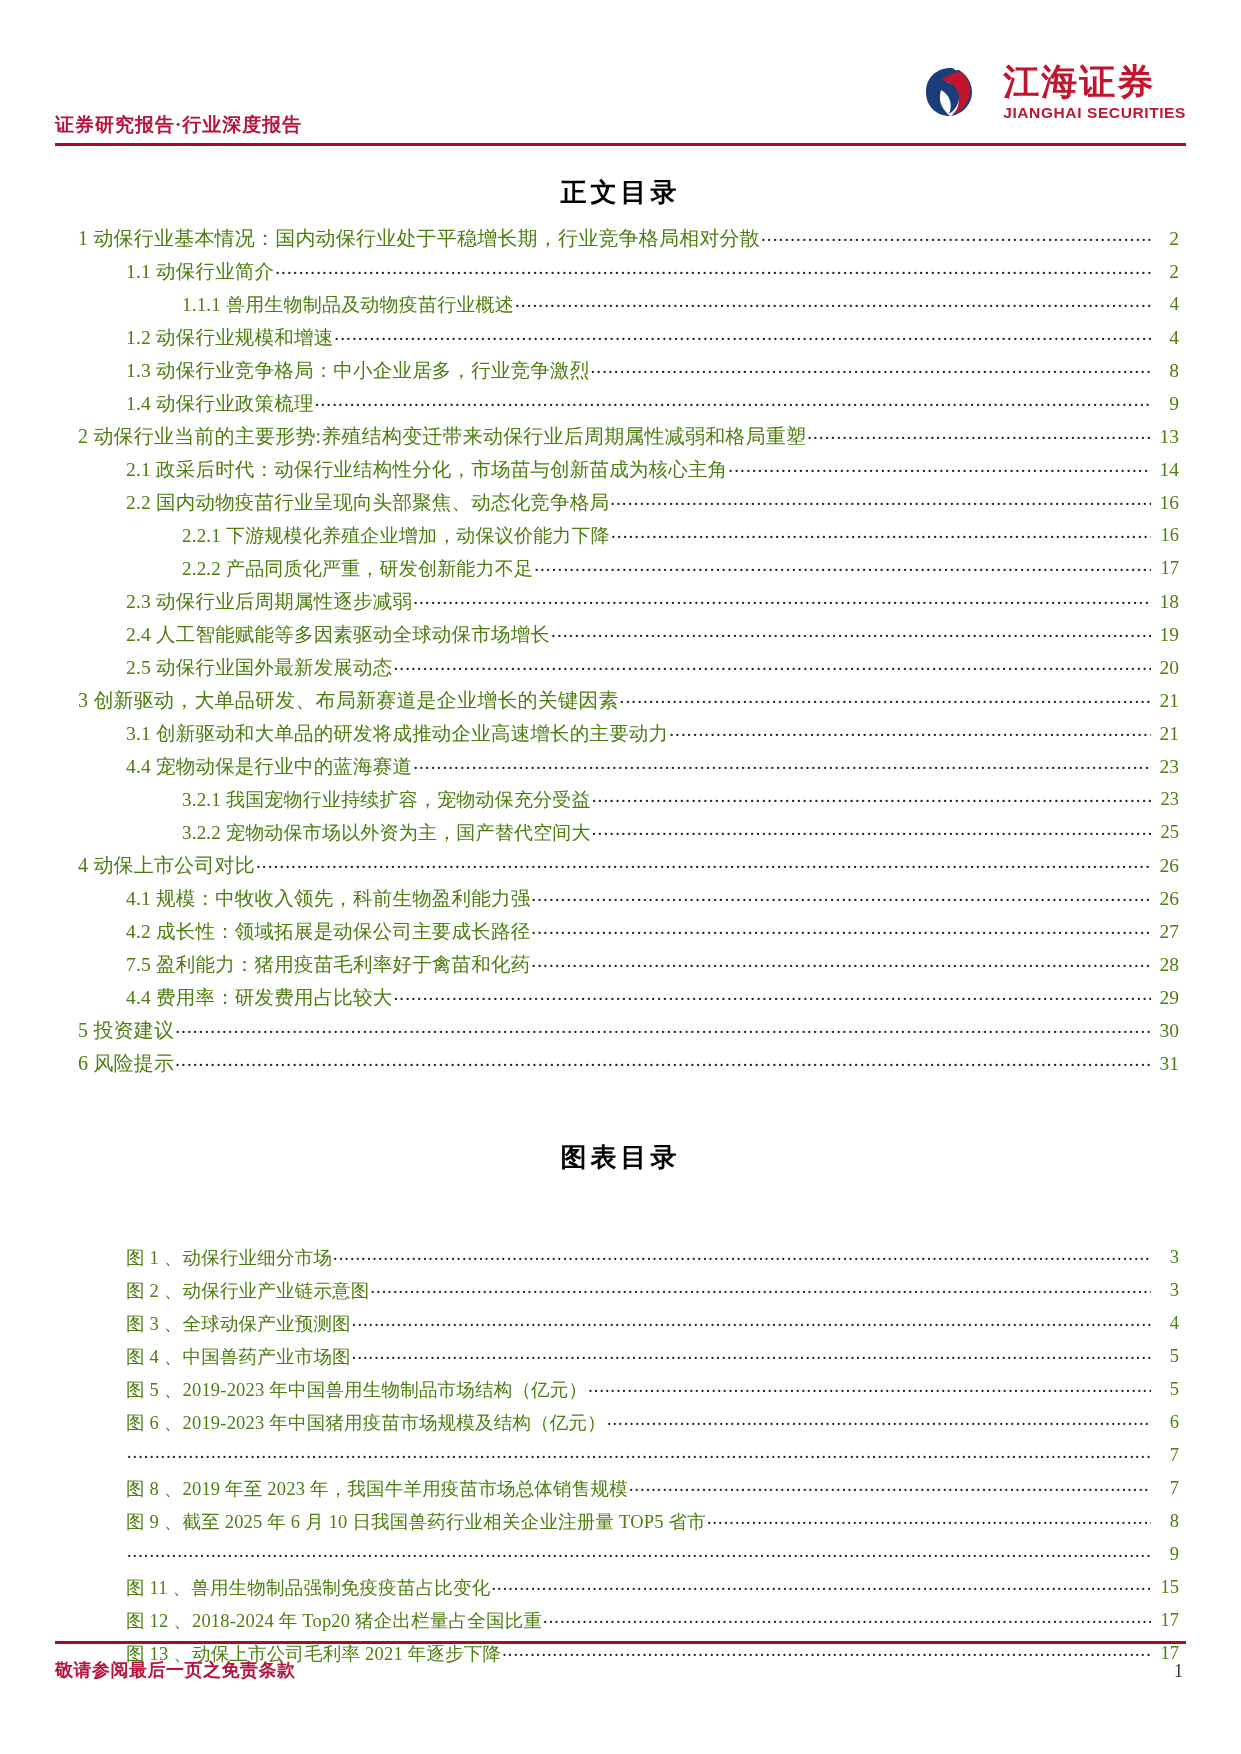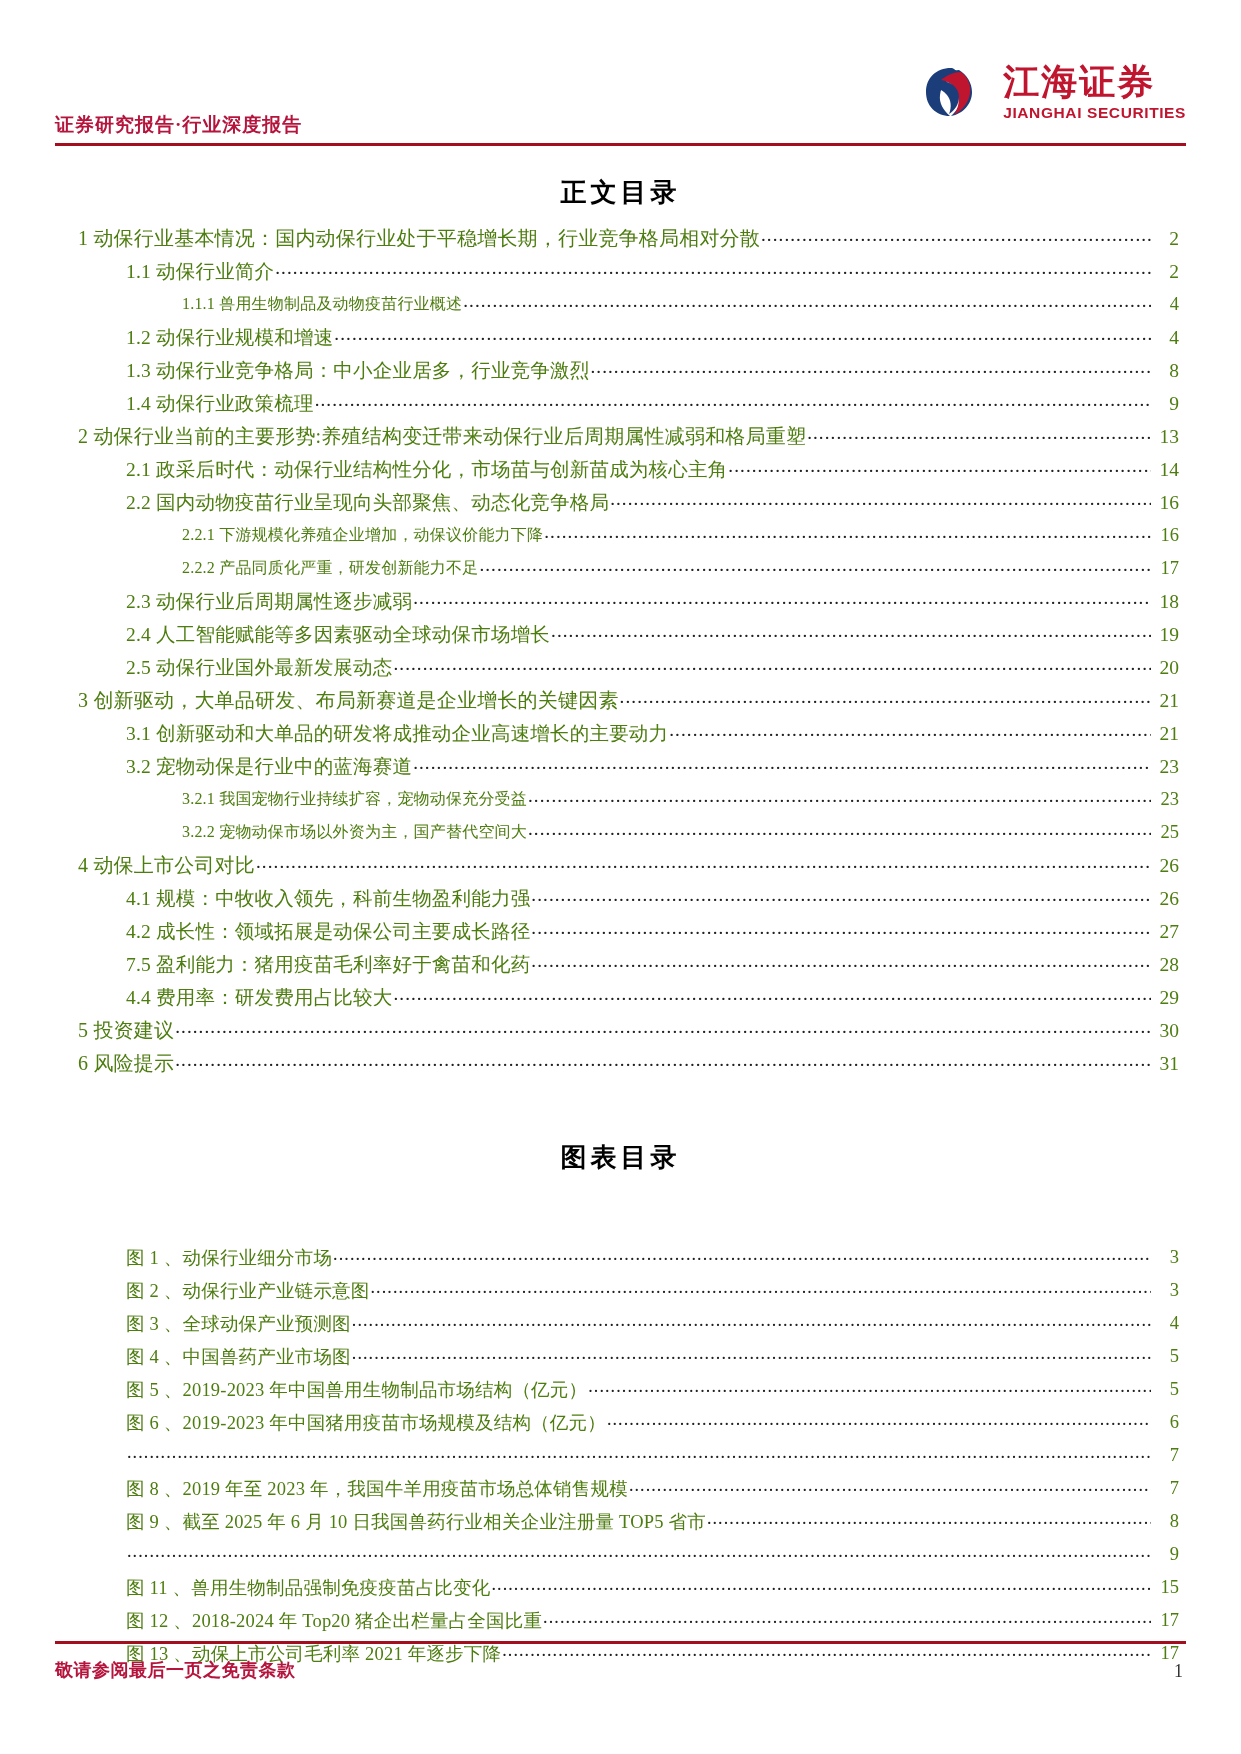--- a/index.html
+++ b/index.html
@@ -147,21 +147,21 @@
   }
 
   
   .lvl-1 { padding-left: 0px; }
   .lvl-2 { padding-left: 48px; }
   .lvl-3 { padding-left: 104px; }
   .lvl-fig { padding-left: 48px; }
 
   .lvl-1 .toc-label { font-size: 20px; }
   .lvl-2 .toc-label { font-size: 19.5px; }
-  .lvl-3 .toc-label { font-size: 16px; }
+  .lvl-3 .toc-label { font-size: 19px; }
   .lvl-3 .toc-page { font-size: 18.5px; }
   .lvl-fig .toc-label { font-size: 18.5px; }
   .lvl-fig .toc-page { font-size: 18.5px; }
   .lvl-fig .toc-dots::after { font-size: 18px; }
 
   
   .footer-rule {
     position: absolute;
     bottom: 110px;
     left: 55px;
@@ -290,21 +290,21 @@
         <span class="toc-label">3 创新驱动，大单品研发、布局新赛道是企业增长的关键因素</span>
         <span class="toc-dots"></span>
         <span class="toc-page">21</span>
       </div>
       <div class="toc-row lvl-2">
         <span class="toc-label">3.1 创新驱动和大单品的研发将成推动企业高速增长的主要动力</span>
         <span class="toc-dots"></span>
         <span class="toc-page">21</span>
       </div>
       <div class="toc-row lvl-2">
-        <span class="toc-label">3.2 宠物动保是行业中的蓝海赛道</span>
+        <span class="toc-label">4.4 宠物动保是行业中的蓝海赛道</span>
         <span class="toc-dots"></span>
         <span class="toc-page">23</span>
       </div>
       <div class="toc-row lvl-3">
         <span class="toc-label">3.2.1 我国宠物行业持续扩容，宠物动保充分受益</span>
         <span class="toc-dots"></span>
         <span class="toc-page">23</span>
       </div>
       <div class="toc-row lvl-3">
         <span class="toc-label">3.2.2 宠物动保市场以外资为主，国产替代空间大</span>

